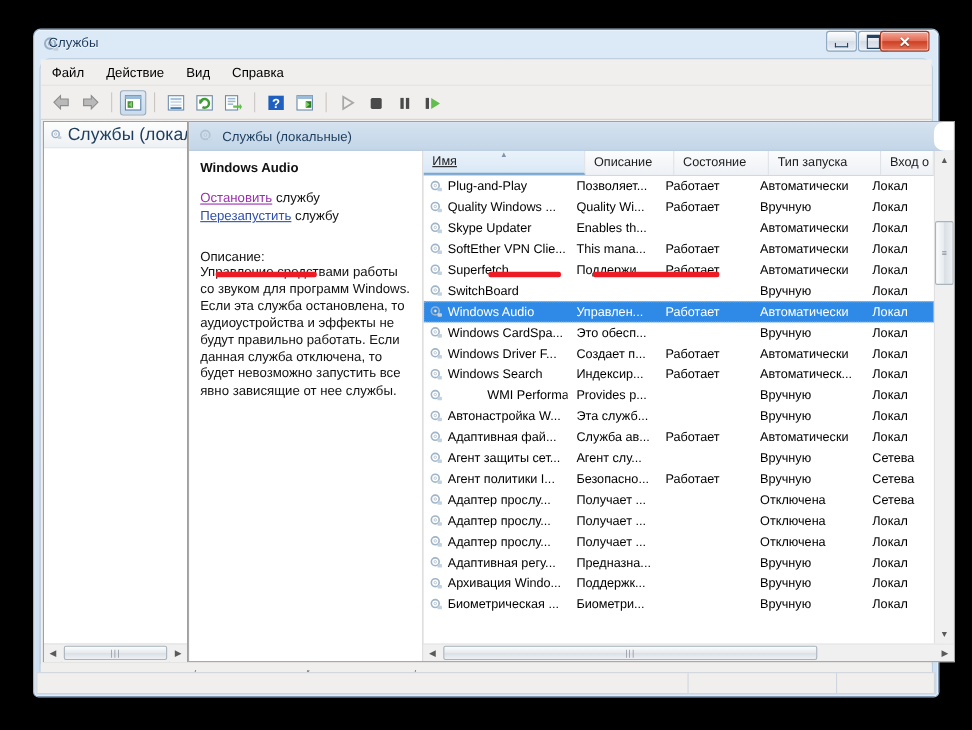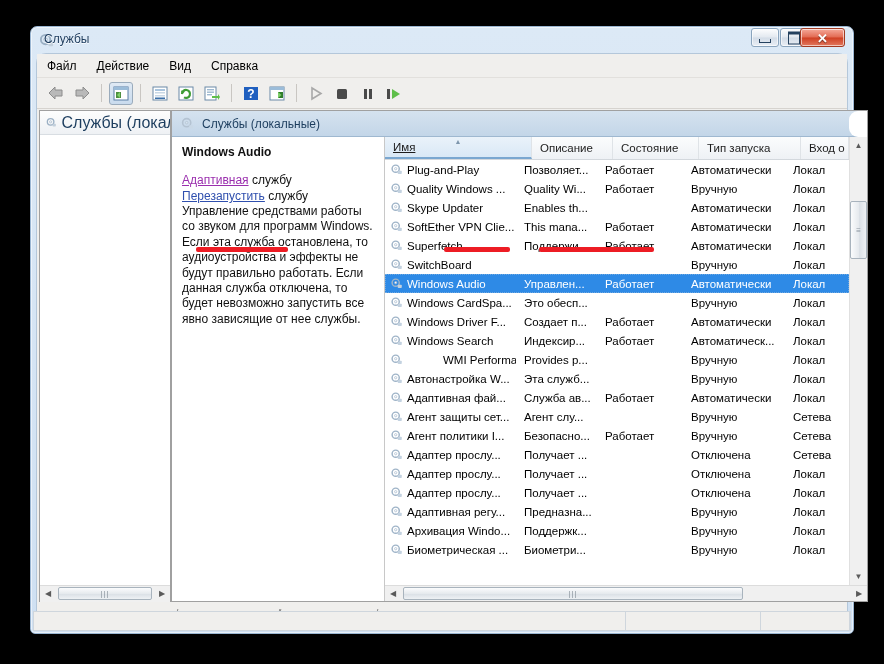--- a/index.html
+++ b/index.html
@@ -343,25 +343,26 @@
             <rect x="10" y="10" width="5" height="4" rx="1" fill="#c9d8e6"></rect>
           </svg>
           <div class="hdr-text">Службы (локальные)</div>
         </div>
 
         <div id="detail-body">
 
           <div id="infocol">
             <div id="svc-title">Windows Audio</div>
             <div class="svclink">
-              <a>Адаптивная</a><span> службу</span>
+              <a>Остановить</a><span> службу</span>
             </div>
             <div class="svclink">
               <a class="blue">Перезапустить</a><span> службу</span>
             </div>
+            <div id="desc-label">Описание:</div>
             <div id="desc-text">Управление средствами работы со звуком для программ Windows. Если эта служба остановлена, то аудиоустройства и эффекты не будут правильно работать.  Если данная служба отключена, то будет невозможно запустить все явно зависящие от нее службы.</div>
           </div>
 
           <div id="listwrap">
             <div id="listinner">
               <div id="listmain">
                 <div id="colhead">
                     <div class="col sorted" style="width: 147px; flex: 0 0 auto; text-decoration: underline;">
                       <span>Имя</span>
                       <span class="sortmark">▲</span>

